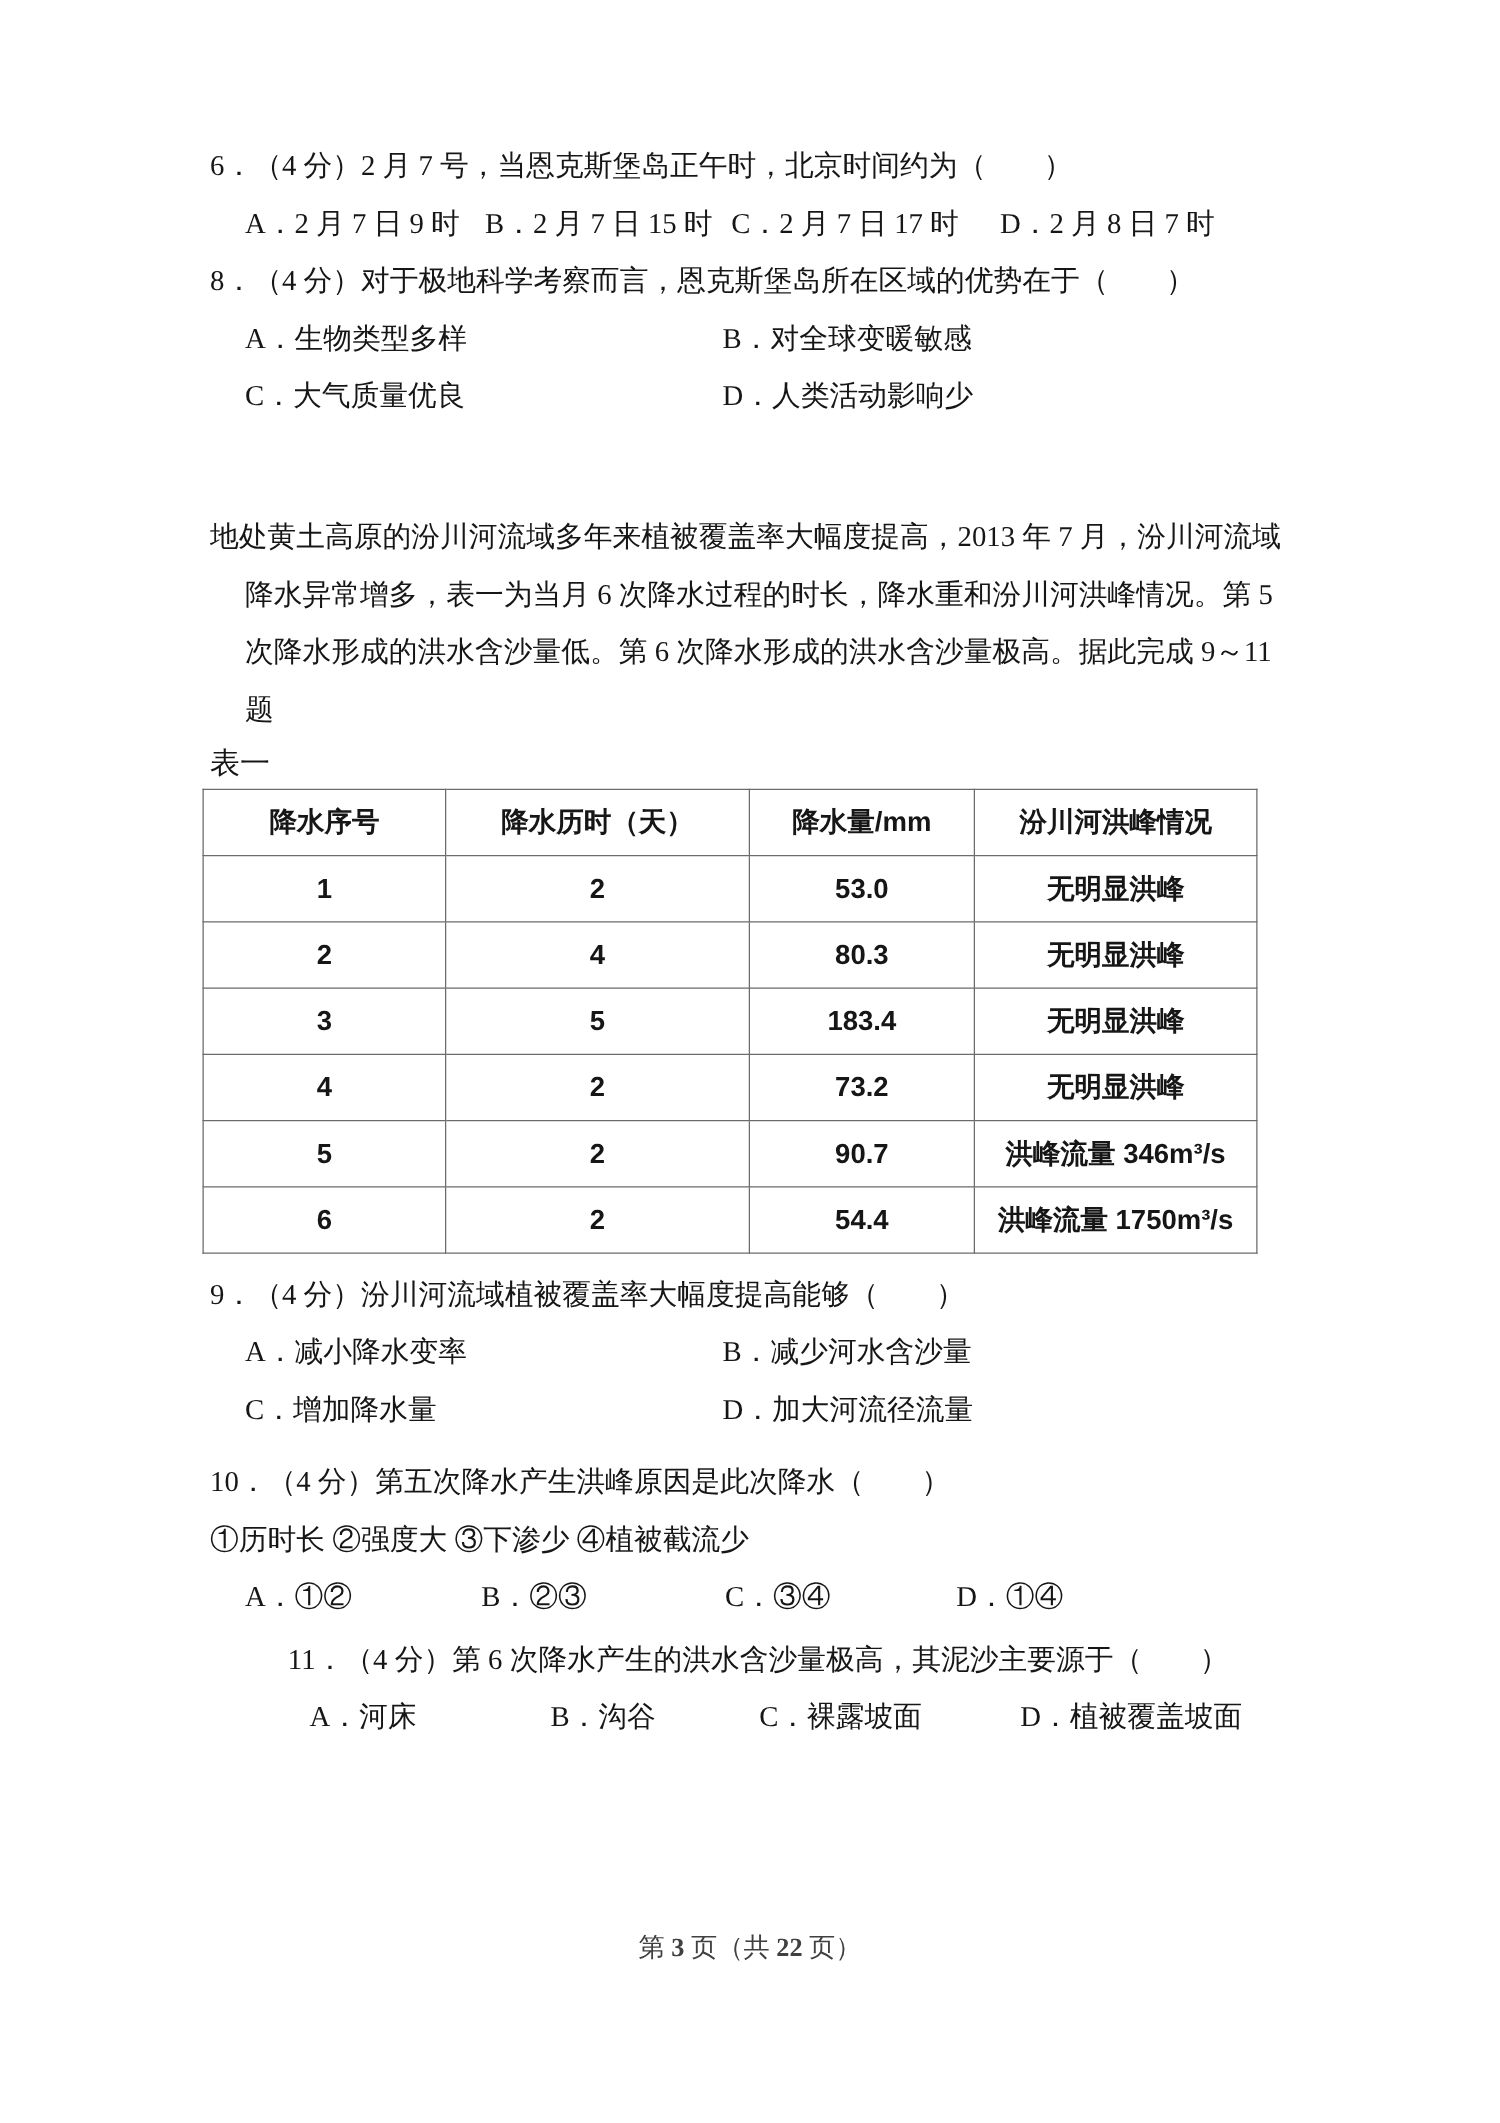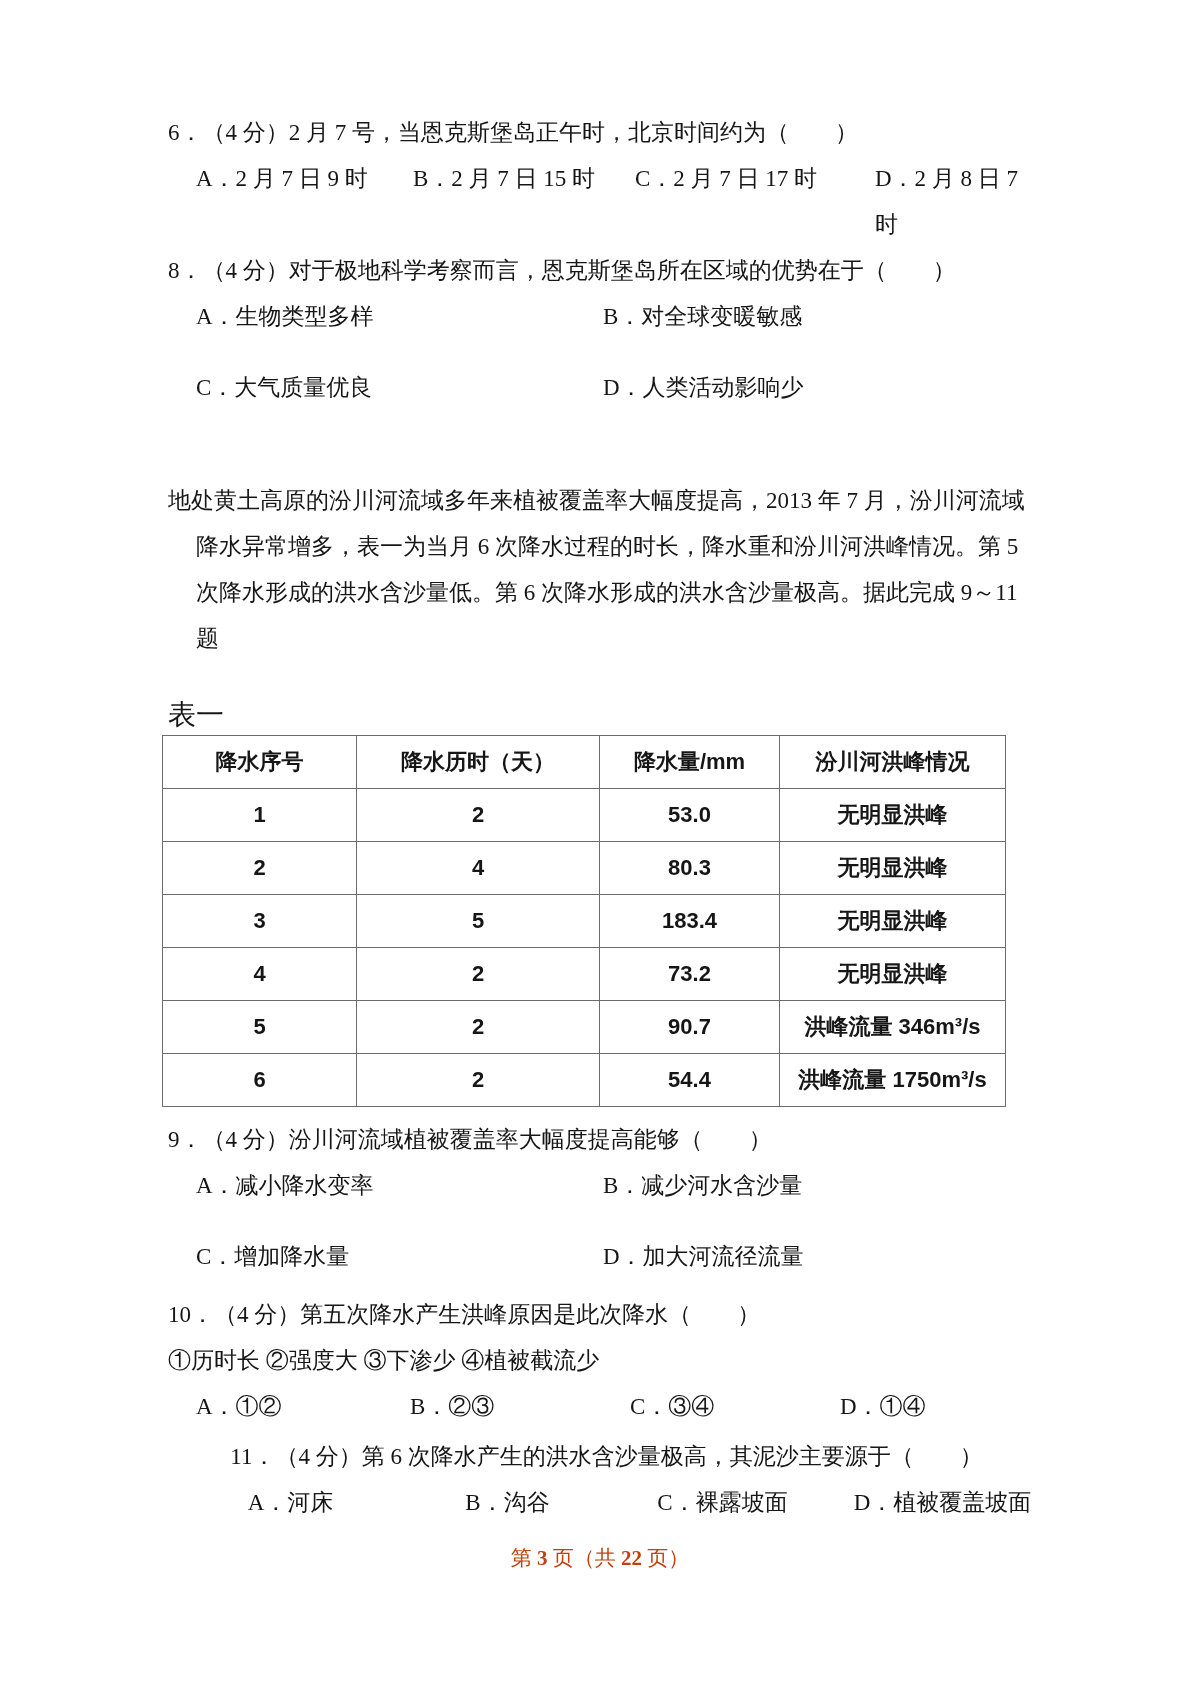--- a/index.html
+++ b/index.html
@@ -21,34 +21,32 @@
     line-height: 46px;
   }
   p { margin: 0; }
   .stem {
     padding-left: 28px;
     text-indent: -28px;
   }
   .opts {
     display: grid;
     margin-left: 28px;
-    gap: 25px;
   }
   .opts-4a { grid-template-columns: 192px 197px 215px auto; }
   .opts-4b { grid-template-columns: 189px 195px 185px auto; }
   .opts-2  { grid-template-columns: 382px auto; }
   .intro {
     padding-left: 28px;
     text-indent: -28px;
     margin-top: 67px;
   }
   .table-label {
     line-height: 40px;
-    font-size: 28px;
-    margin-top: 33px;
+    font-size: 24px;
   }
   table.data {
     border-collapse: collapse;
     table-layout: fixed;
     width: 843px;
     margin-left: -6px;
   }
   table.data th, table.data td {
     border: 1px solid #6b6b6b;
     height: 52px;
@@ -65,21 +63,21 @@
   .q10 { margin-top: 12px; }
   .q11 { margin-top: 4px; text-align: center; }
   .footer {
     position: absolute;
     top: 1544px;
     left: 0;
     width: 1200px;
     text-align: center;
     font-size: 21px;
     line-height: 28px;
-    color: #c2410c;
+    color: #404040;
   }
   .footer b { font-family: "Liberation Serif", serif; }
 </style>
 </head>
 <body>
 
 <div class="page">
   <div class="content">
 
     <div>

